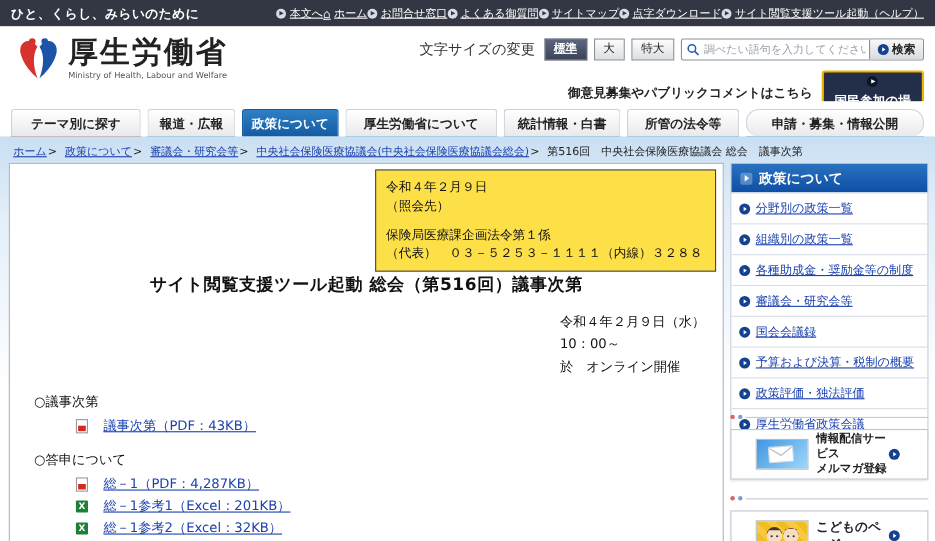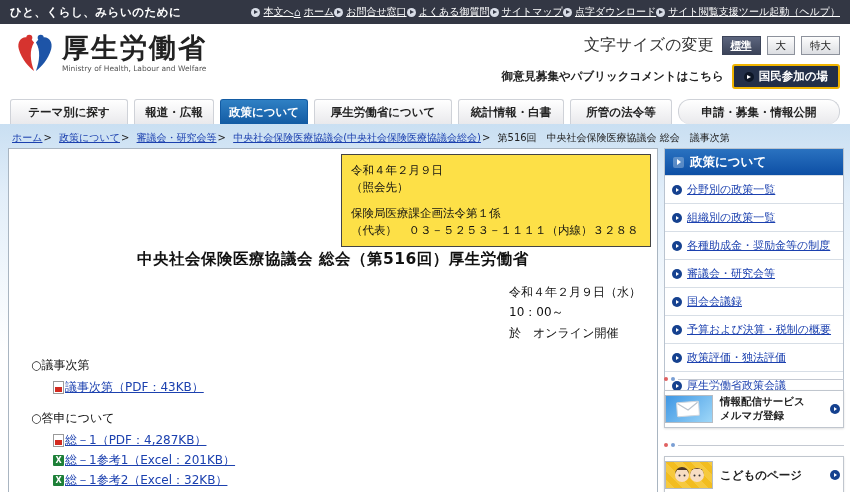--- a/index.html
+++ b/index.html
@@ -20,33 +20,33 @@
   .tl-circle{width:9px;height:9px;border-radius:50%;background:#d8dce6;display:inline-flex;align-items:center;justify-content:center;flex:0 0 auto;}
   .tl-circle i{display:block;width:0;height:0;border-left:4px solid #333744;border-top:2.5px solid transparent;border-bottom:2.5px solid transparent;margin-left:1px;}
   .tl-home{font-size:11px;color:#d8dce6;line-height:1;}
 
   
   .header{position:absolute;top:24px;left:0;width:850px;height:68px;background:#fff;}
   .logo{position:absolute;left:16px;top:8px;display:flex;align-items:center;gap:8px;}
   .logo-text .jp{font-size:27px;font-weight:bold;color:#222;letter-spacing:2px;line-height:1.1;}
   .logo-text .en{font-size:7.5px;color:#555;margin-top:1px;}
   .hdr-row1{position:absolute;right:10px;top:11px;display:flex;align-items:center;gap:6px;}
-  .fs-label{font-size:16px;color:#333;margin-right:2px;}
+  .fs-label{font-size:13px;color:#333;margin-right:2px;}
   .fs-btn{font-size:10.5px;padding:2px 8px;border:1px solid #8d929c;background:linear-gradient(#fdfdfd,#dcdee2);color:#222;cursor:pointer;line-height:1.3;}
   .fs-btn.active{background:linear-gradient(#5c657e,#3c4459);color:#fff;border-color:#3c4459;font-weight:bold;text-decoration:underline;}
   .searchbox{display:flex;align-items:center;border:1px solid #8a8f99;border-radius:2px;background:#fff;height:20px;overflow:hidden;}
   .searchbox input{border:none;outline:none;font-size:10px;width:152px;padding:0 2px;color:#333;font-family:inherit;}
   .searchbox input::placeholder{color:#9aa0a8;}
   .mag{margin:0 2px 0 4px;flex:0 0 auto;}
   .search-btn{display:flex;align-items:center;gap:3px;height:100%;padding:0 7px;border:none;border-left:1px solid #8a8f99;
     background:linear-gradient(#f8f8f8,#d8dade);font-size:10.5px;font-weight:bold;color:#222;cursor:pointer;font-family:inherit;}
   .hdr-row2{position:absolute;right:10px;top:40px;display:flex;align-items:center;gap:8px;}
   .feedback{font-size:11.5px;font-weight:bold;color:#222;}
   .participate-btn{display:flex;align-items:center;gap:5px;background:#232f48;color:#fff;font-size:11.5px;font-weight:bold;
-    border:2px solid var(--gold);border-radius:3px;padding:3px 10px;cursor:pointer;font-family:inherit;}
+    border:2px solid var(--gold);border-radius:3px;padding:3px 10px;cursor:pointer;font-family:inherit;flex-direction:column;}
   .pb-arrow{width:10px;height:10px;border-radius:50%;background:#0d1626;display:inline-flex;align-items:center;justify-content:center;}
   .pb-arrow i{width:0;height:0;border-left:4px solid #fff;border-top:2.5px solid transparent;border-bottom:2.5px solid transparent;margin-left:1px;}
 
   
   .tabs{position:absolute;top:92px;left:0;width:850px;height:32px;background:#fff;display:flex;align-items:flex-end;gap:6px;padding-left:10px;}
   .tab{position:relative;height:25px;line-height:25px;text-align:center;font-size:11.5px;font-weight:bold;color:#222;
     background:linear-gradient(#ffffff,#e9e9ec);border:1px solid #cfd2d8;border-bottom:none;border-radius:3px 3px 0 0;cursor:pointer;white-space:nowrap;}
   .tab .bar{position:absolute;left:-1px;right:-1px;bottom:-4px;height:4px;background:var(--tab-underline);}
   .tab.red .bar{background:var(--red-accent);}
   .tab.red .bar::after{content:"";position:absolute;right:6px;top:4px;width:0;height:0;
@@ -64,21 +64,21 @@
   .bc-sep{margin:0 4px 0 1px;}
 
   .main-box{position:absolute;left:8px;top:24px;width:650px;height:360px;background:#fff;border:1px solid #a9b5c1;}
   .contact-box{position:absolute;left:332px;top:5px;width:310px;border:1px solid #444;background:#fde047;
     padding:7px 9px;font-size:11.5px;color:#111;line-height:1.5;}
   .contact-box .gap{height:8px;}
   .doc-title{position:absolute;top:100px;left:0;width:100%;text-align:center;font-size:15.5px;font-weight:bold;color:#111;letter-spacing:.5px;}
   .event{position:absolute;left:500px;top:133px;font-size:12px;color:#111;line-height:1.7;}
   .doc-lists{position:absolute;left:22px;top:208px;font-size:12px;color:#111;width:600px;}
   .sec-head{margin-bottom:6px;font-size:12px;color:#111;}
-  .doc-row{margin:0 0 5px 22px;display:flex;align-items:center;gap:1px;height:15px;}
+  .doc-row{margin:0 0 5px 38px;display:flex;align-items:center;gap:14px;height:15px;}
   .doc-row a{color:var(--link);text-decoration:underline;font-size:12px;cursor:pointer;white-space:nowrap;}
   .sec2{margin-top:15px;}
   .pdf-ic{position:relative;width:11px;height:13px;background:#fff;border:1px solid #9a9a9a;flex:0 0 auto;}
   .pdf-ic::after{content:"";position:absolute;left:1px;right:1px;bottom:1px;height:5px;background:#d32b20;}
   .xls-ic{width:11px;height:11px;background:#1e8038;border-radius:1px;color:#fff;font-size:8px;font-weight:bold;
     display:inline-flex;align-items:center;justify-content:center;flex:0 0 auto;}
 
   
   .sidebar{position:absolute;left:664px;top:24px;width:180px;}
   .menu{background:#fff;border:1px solid #b9c3cf;}
@@ -90,21 +90,21 @@
   .menu-item a{color:var(--link);font-size:11px;text-decoration:underline;white-space:nowrap;}
   .arrow-c{width:10px;height:10px;border-radius:50%;background:var(--navy-circle);display:inline-flex;align-items:center;justify-content:center;flex:0 0 auto;}
   .arrow-c i{width:0;height:0;border-left:3.5px solid #fff;border-top:2.5px solid transparent;border-bottom:2.5px solid transparent;margin-left:1px;}
 
   .banners{position:absolute;left:664px;top:252px;width:180px;}
   .divider{display:flex;align-items:center;gap:3px;height:6px;margin-bottom:8px;}
   .dot-r{width:4px;height:4px;border-radius:50%;background:#e06060;}
   .dot-b{width:4px;height:4px;border-radius:50%;background:#7a9fd4;}
   .divider .ln{flex:1;height:1px;background:#c4c9d2;}
   .banner{display:flex;align-items:center;background:#fff;border:1px solid #c0c6ce;box-shadow:0 1px 2px rgba(0,0,0,.12);
-    padding:0;height:38px;margin-bottom:14px;cursor:pointer;}
+    padding:22px;height:38px;margin-bottom:14px;cursor:pointer;}
   .thumb{width:48px;height:28px;flex:0 0 auto;border:1px solid #b5bcc4;display:flex;align-items:center;justify-content:center;overflow:hidden;}
   .thumb.sky{background:linear-gradient(135deg,#3f97e4,#9ed7f8);}
   .thumb.kids{background:repeating-linear-gradient(45deg,#f6c93e 0 6px,#f2bd20 6px 12px);}
   .banner-label{flex:1;margin-left:7px;font-size:10.5px;font-weight:bold;color:#222;line-height:1.3;}
   .banner-label.single{font-size:11.5px;}
   .banner .arrow-c{margin-right:3px;}
 </style>
 </head>
 <body>
 
@@ -168,20 +168,33 @@
       <div class="logo-text">
         <div class="jp">厚生労働省</div>
         <div class="en">Ministry of Health, Labour and Welfare</div>
       </div>
     </div>
     <div class="hdr-row1">
       <span class="fs-label">文字サイズの変更</span>
       <button class="fs-btn active">標準</button>
       <button class="fs-btn">大</button>
       <button class="fs-btn">特大</button>
+      <div class="searchbox">
+        <svg class="mag" width="12" height="12" viewBox="0 0 12 12">
+          <circle cx="5" cy="5" r="3.4" fill="none" stroke="#2a5db0" stroke-width="1.4"></circle>
+          <line x1="7.6" y1="7.6" x2="11" y2="11" stroke="#2a5db0" stroke-width="1.6"></line>
+        </svg>
+        <input type="text" placeholder="調べたい語句を入力してください" style="">
+        <button class="search-btn">
+          <span class="arrow-c">
+              <i></i>
+            </span>
+          <span>検索</span>
+        </button>
+      </div>
     </div>
     <div class="hdr-row2">
       <span class="feedback">御意見募集やパブリックコメントはこちら</span>
       <button class="participate-btn">
         <span class="pb-arrow">
             <i></i>
           </span>
         <span>国民参加の場</span>
       </button>
     </div>
@@ -208,21 +221,21 @@
 
     <div class="main-box">
       <div class="contact-box">
         <div>令和４年２月９日</div>
         <div>（照会先）</div>
         <div class="gap"></div>
         <div>保険局医療課企画法令第１係</div>
         <div>（代表）　０３－５２５３－１１１１（内線）３２８８</div>
       </div>
 
-      <h1 class="doc-title">中央社会保険医療協議会 総会（第516回）厚生労働省</h1>
+      <h1 class="doc-title">サイト閲覧支援ツール起動 総会（第516回）議事次第</h1>
 
       <div class="event">
         <div>令和４年２月９日（水）</div>
         <div>10：00～</div>
         <div>於　オンライン開催</div>
       </div>
 
       <div class="doc-lists">
         <div class="sec-head">○議事次第</div>
         <div class="doc-row">

